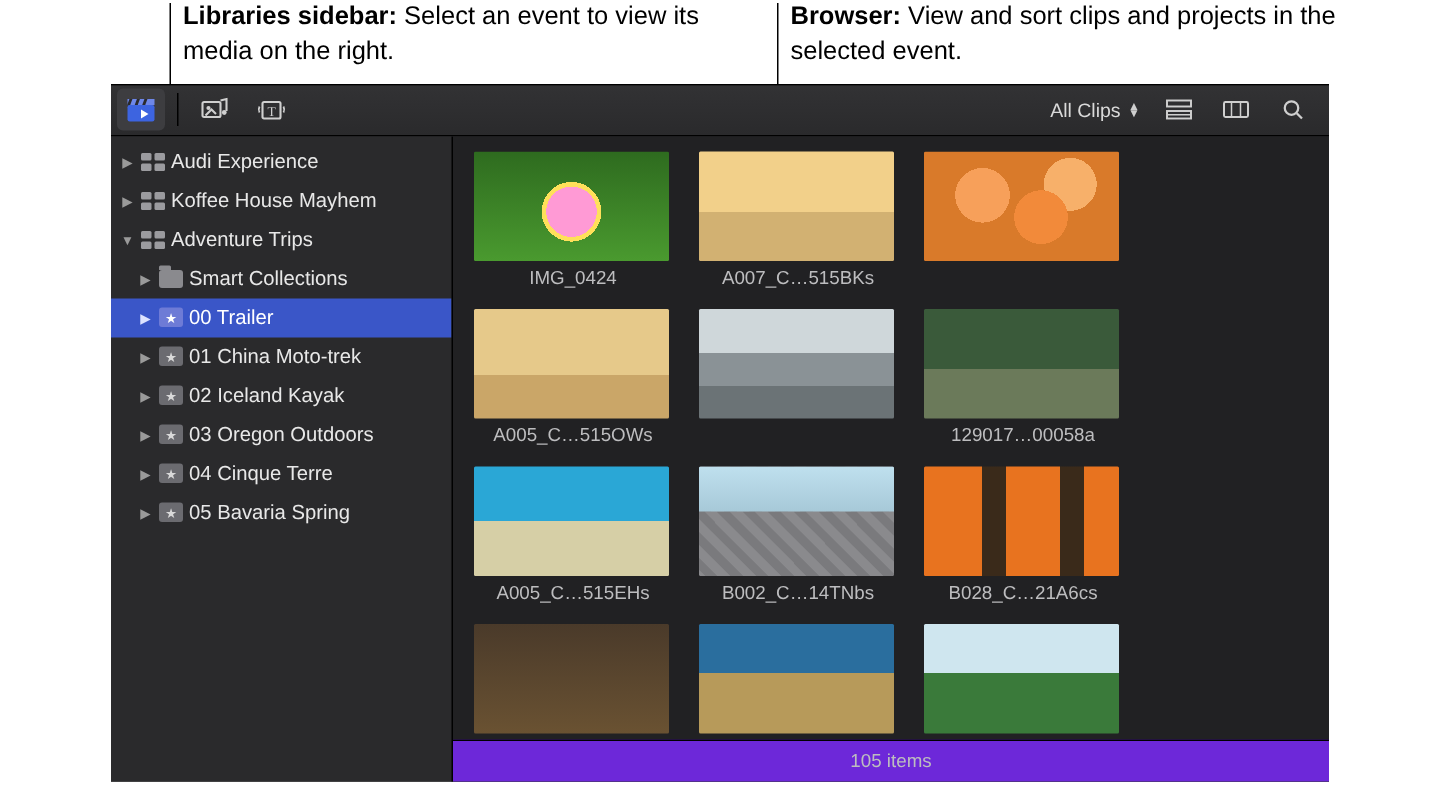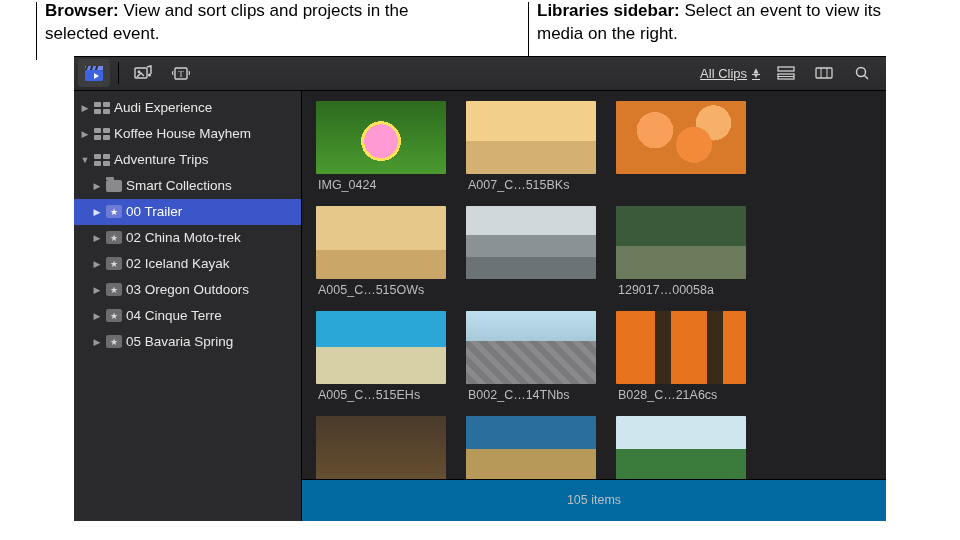--- a/index.html
+++ b/index.html
@@ -57,21 +57,20 @@
     border-radius: 4px;
     color: #cfcfcf;
   }
   .tbtn.active { background: #3d3d40; }
   .tbtn svg { display:block; }
   .spacer { flex: 1; }
   .allclips {
     display: flex; align-items: center; gap: 5px;
     color: #d9d9d9; font-size: 13px;
     padding: 0 4px;
-    text-decoration: underline;
   }
   .updown {
     display: inline-flex; flex-direction: column; line-height: 5px; font-size: 8px; color:#cfcfcf;
   }
 
   .body {
     display: flex;
     height: 430px;
     background: #262628;
   }
@@ -123,42 +122,43 @@
   .browser {
     flex: 1;
     background: #212123;
     display: flex;
     flex-direction: column;
   }
   .grid {
     flex:1;
     padding: 10px 12px 4px 14px;
     overflow: hidden;
+    text-align: center;
   }
   .gridrow { display:flex; gap:20px; margin-bottom:4px; }
   .clip { width: 130px; }
   .thumb {
     width: 130px; height: 73px;
     background: #3a3a3d;
     border-radius: 1px;
     overflow:hidden;
     position:relative;
   }
   .caption {
     font-size: 12.5px;
     color: #bdbdbf;
     padding: 4px 0 10px 2px;
     white-space: nowrap; overflow:hidden; text-overflow:ellipsis;
   }
   .footer {
-    height: 42px;
+    height: 28px;
     border-top: 1px solid #000;
     display:flex; align-items:center; justify-content:center;
     color:#bdbdbf; font-size:12.5px;
-    background:#0369a1;
+    background:#6d28d9;
   }
 
   
   .t-flower { background: radial-gradient(circle at 50% 55%, #ff9ad5 0 22%, #ffe05a 22% 26%, transparent 26%), linear-gradient(#2e6b1f,#4a9a2f); }
   .t-bldg { background: linear-gradient(#f2d08a 55%, #d2b172 55%); }
   .t-peach { background: radial-gradient(circle at 30% 40%, #f7a05a 0 18%, transparent 18%), radial-gradient(circle at 60% 60%, #f28a3a 0 20%, transparent 20%), radial-gradient(circle at 75% 30%, #f7b06a 0 16%, transparent 16%), #d97a2a; }
   .t-town { background: linear-gradient(#e6c98a 60%, #caa668 60%); }
   .t-river { background: linear-gradient(#cfd7da 40%, #8a9296 40% 70%, #6b7376 70%); }
   .t-ducks { background: linear-gradient(#3a5a3a 55%, #6b7a5a 55%); }
   .t-coast { background: linear-gradient(#2aa7d6 50%, #d6cfa6 50%); }
@@ -166,27 +166,27 @@
   .t-tile::before{content:"";position:absolute;left:0;right:0;top:0;height:30px;background:linear-gradient(#bfe0ee,#a7c9d8);}
   .t-station { background: linear-gradient(90deg,#e8731f 0 30%, #3a2a1a 30% 42%, #e8731f 42% 70%, #3a2a1a 70% 82%, #e8731f 82%); }
   .t-cafe { background: linear-gradient(#4a3a2a,#6a5232); }
   .t-cliff { background: linear-gradient(#2a6e9e 45%, #b79a5a 45%); }
   .t-moto { background: linear-gradient(#cfe6ef 45%, #3a7a3a 45%); }
 </style>
 </head>
 <body>
 
 <div class="callouts">
+  <div class="callout left">
+    <div class="line"></div>
+    <b>Libraries sidebar:</b><span> Select an event to view its media on the right.</span>
+  </div>
   <div class="callout right">
     <div class="line"></div>
     <b>Browser:</b><span> View and sort clips and projects in the selected event.</span>
-  </div>
-  <div class="callout left">
-    <div class="line"></div>
-    <b>Libraries sidebar:</b><span> Select an event to view its media on the right.</span>
   </div>
 </div>
 
 <div class="app">
   <div class="toolbar">
     <div class="tbtn active">
       <svg width="20" height="18" viewBox="0 0 20 18">
         <rect x="1" y="6" width="18" height="11" rx="1.5" fill="#3d64e0"></rect>
         <polygon points="10,9 10,15 15,12" fill="#fff"></polygon>
         <rect x="1" y="2" width="18" height="4" fill="#6e87e8"></rect>
@@ -293,21 +293,21 @@
 
       <div class="row child2 selected">
         <span class="disc">▶</span>
         <span class="ic-star sel">★</span>
         <span class="label">00 Trailer</span>
       </div>
 
       <div class="row child2">
         <span class="disc">▶</span>
         <span class="ic-star">★</span>
-        <span class="label">02 China Moto-trek</span>
+        <span class="label">01 China Moto-trek</span>
       </div>
       <div class="row child2">
         <span class="disc">▶</span>
         <span class="ic-star">★</span>
         <span class="label">02 Iceland Kayak</span>
       </div>
       <div class="row child2">
         <span class="disc">▶</span>
         <span class="ic-star">★</span>
         <span class="label">03 Oregon Outdoors</span>

